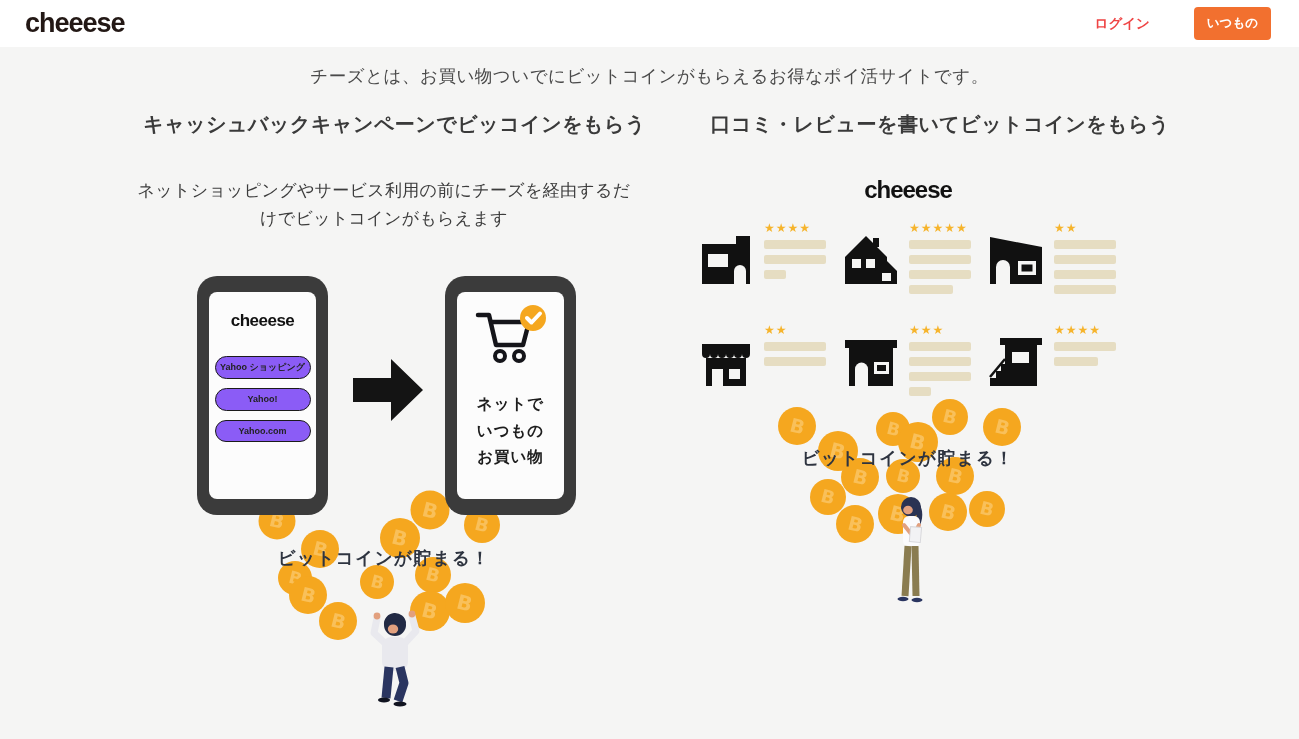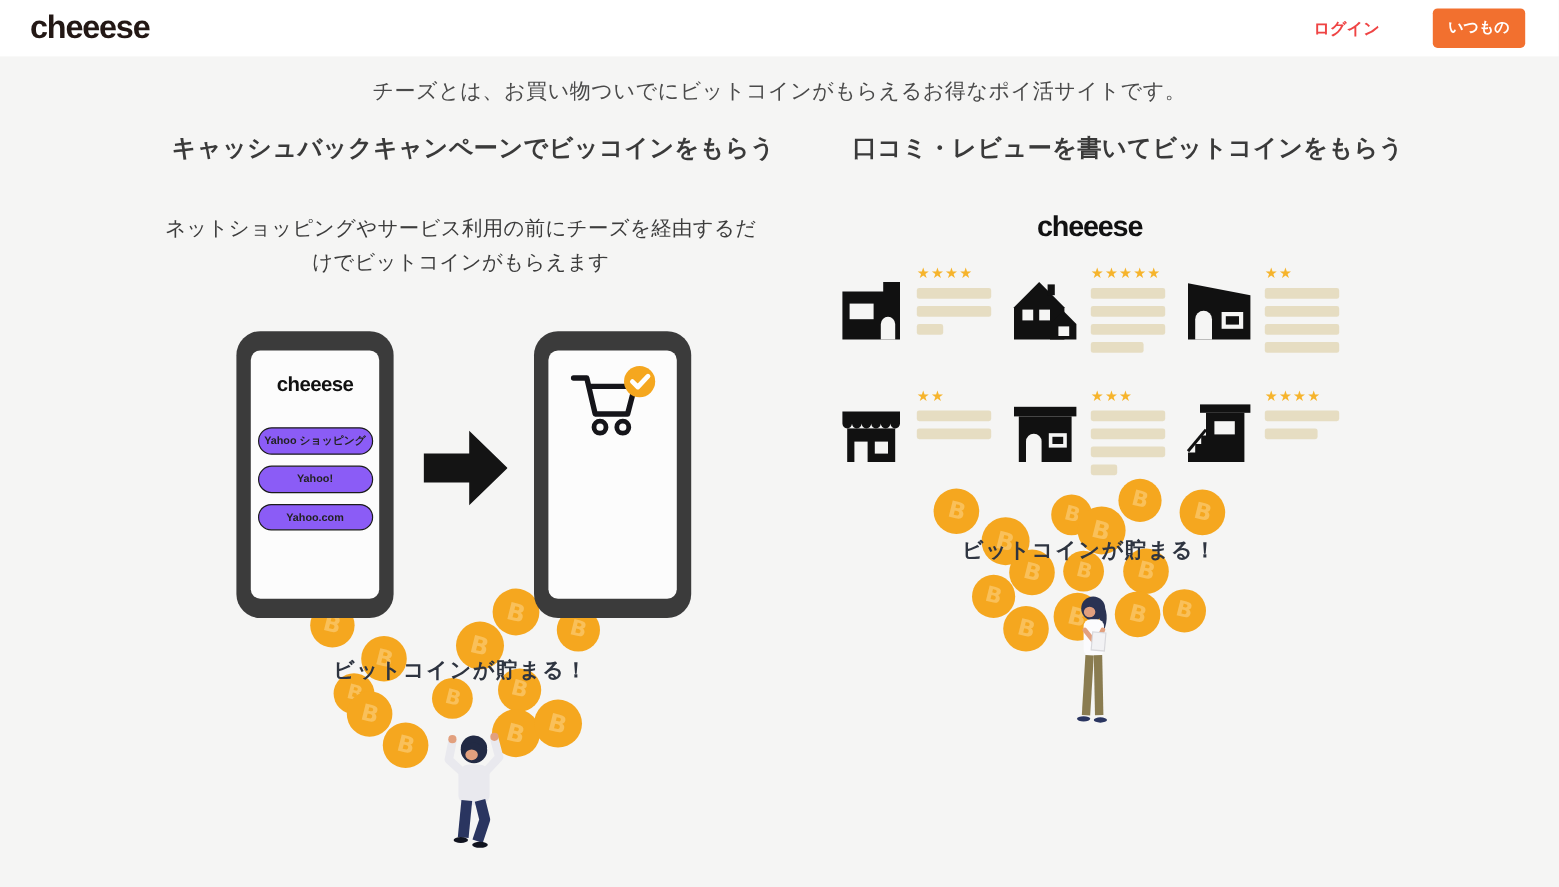--- a/index.html
+++ b/index.html
@@ -186,20 +186,25 @@
         <div class="screen">
           <div class="cart-wrap">
             <svg width="76" height="64" viewBox="0 0 76 64">
               <path d="M5 10 H16 L23 40 H50 L56 17 H19" fill="none" stroke="#15151a" stroke-width="4.5" stroke-linejoin="round" stroke-linecap="round"></path>
               <circle cx="27" cy="51" r="5" stroke="#15151a" stroke-width="4" fill="none"></circle>
               <circle cx="46" cy="51" r="5" stroke="#15151a" stroke-width="4" fill="none"></circle>
               <circle cx="60" cy="13" r="13" fill="#F5A71F"></circle>
               <path d="M54 13 L58.5 17.5 L67 8.5" stroke="#ffffff" stroke-width="4" fill="none" stroke-linecap="round" stroke-linejoin="round"></path>
             </svg>
           </div>
+          <div class="phone2-lines" id="phone2-lines">
+              <div>ネットで</div>
+              <div>いつもの</div>
+              <div>お買い物</div>
+            </div>
         </div>
       </div>
 
       <div class="caption" id="caption-left">ビットコインが貯まる！</div>
 
       <div class="person" id="person-left">
         <svg width="60" height="114" viewBox="0 0 60 114">
           <polyline points="22,44 9,32 12,17" stroke="#E9E9EE" stroke-width="7" fill="none" stroke-linecap="round" stroke-linejoin="round"></polyline>
           <circle cx="12" cy="15" r="3.4" fill="#E2A07E"></circle>
           <polyline points="38,44 51,30 47,15" stroke="#E9E9EE" stroke-width="7" fill="none" stroke-linecap="round" stroke-linejoin="round"></polyline>

